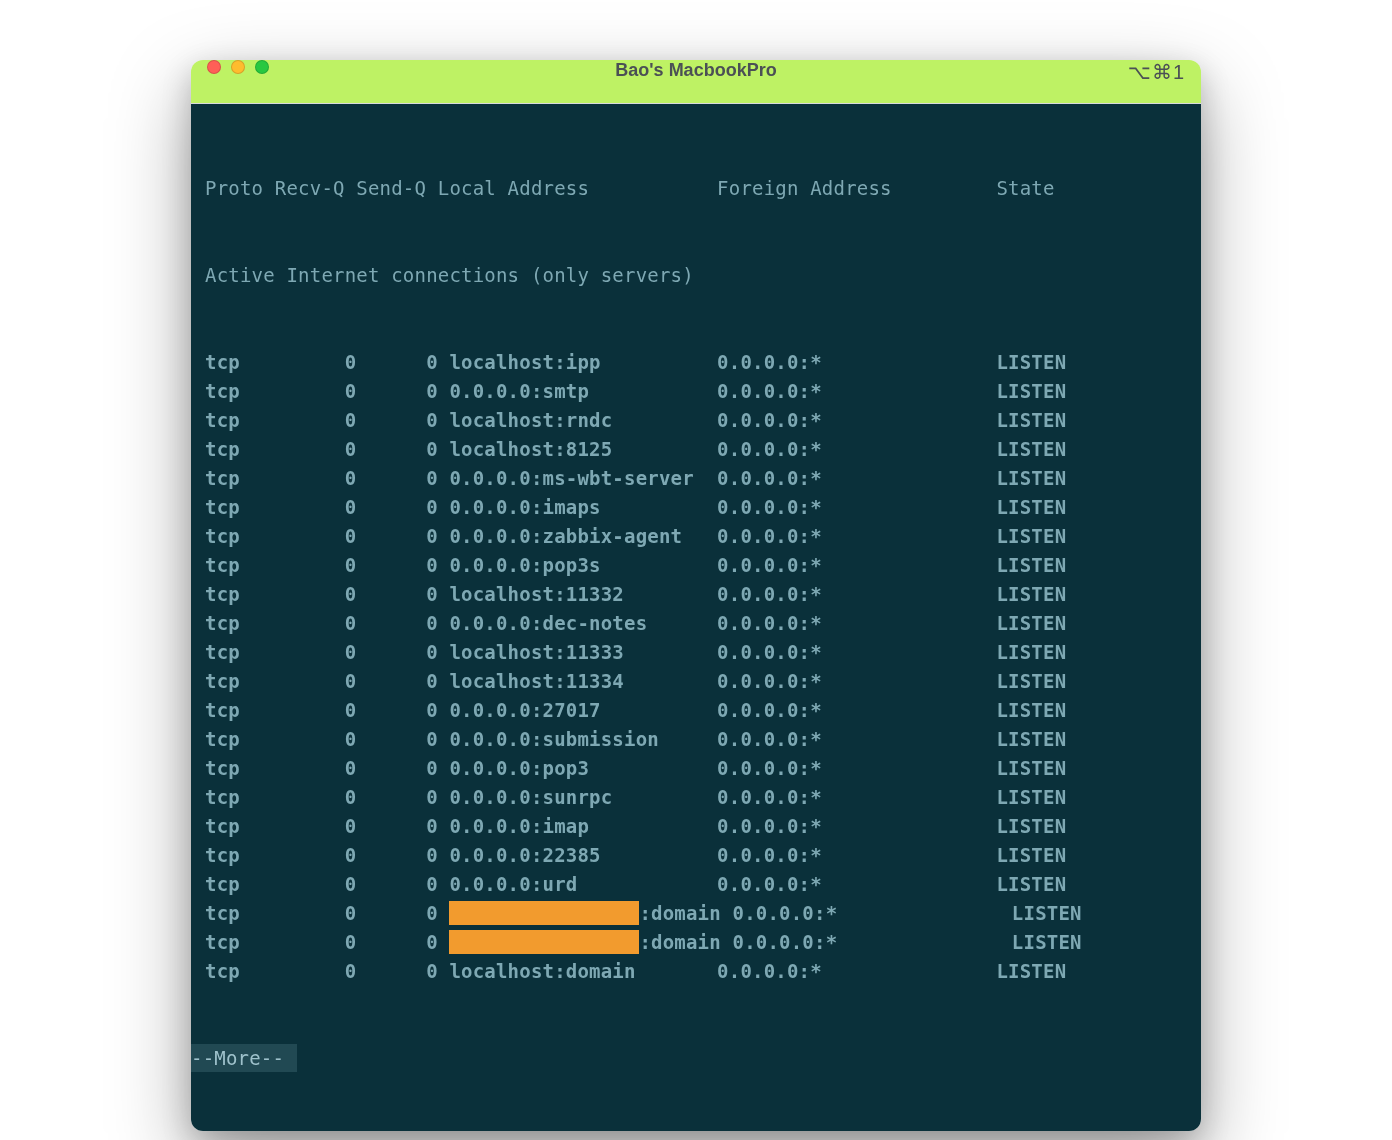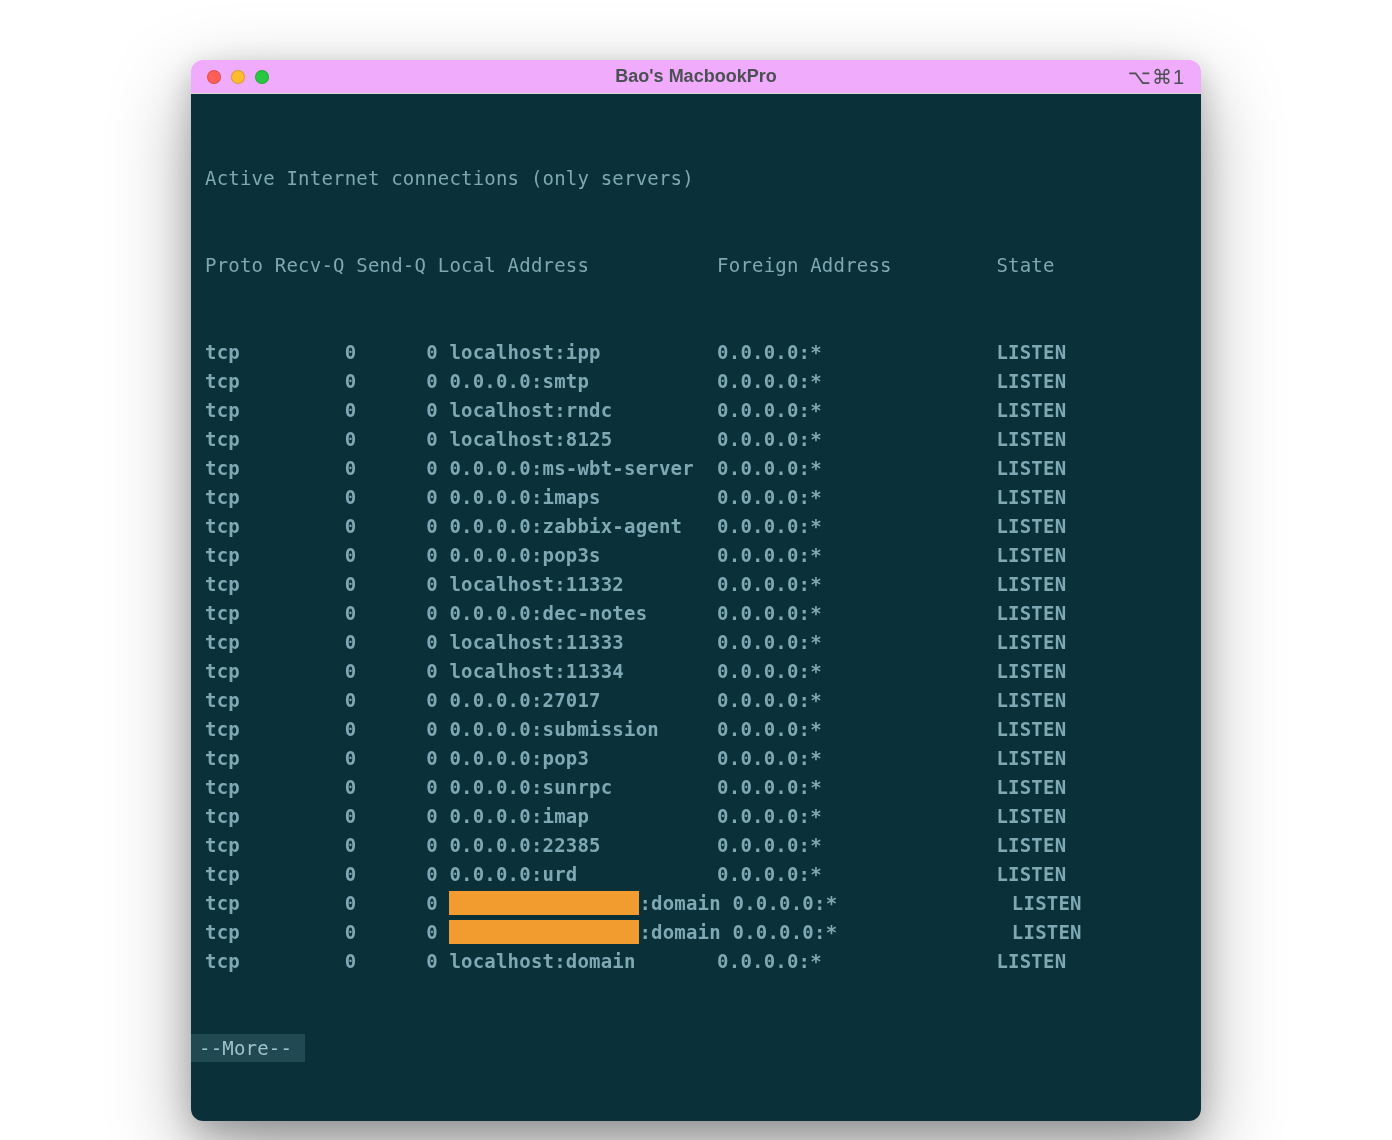--- a/index.html
+++ b/index.html
@@ -12,24 +12,24 @@
       padding: 60px 0;
     }
     .window {
       width: 1010px;
       border-radius: 12px;
       overflow: hidden;
       box-shadow: 0 30px 80px rgba(0,0,0,0.35), 0 10px 30px rgba(0,0,0,0.2);
       background: #f1f3f4;
     }
     .titlebar {
-      height: 34px;
-      background: #f0abfc;
+      height: 44px;
+      background: #bef264;
       display: flex;
-      align-items: center;
+      align-items: flex-start;
       padding: 0 16px;
       position: relative;
       border-bottom: 1px solid #d8dadd;
     }
     .traffic-lights { display: flex; gap: 10px; }
     .tl {
       width: 14px; height: 14px; border-radius: 50%;
       border: 0.5px solid rgba(0,0,0,0.15);
     }
     .tl.red { background: #ff5f57; }
@@ -77,35 +77,35 @@
       color: #9fc2cc;
       padding: 0 2px;
       line-height: 28px;
       margin: 0 -14px;
       padding-left: 14px;
       display: inline-block;
       width: 120px;
     }
     .more-row {
       margin: 0 -14px;
-      padding-left: 8px;
+      padding-left: 0;
     }
   </style>
 </head>
 <body>
 
 <div class="window">
   <div class="titlebar">
     <div class="traffic-lights">
       <div class="tl red"></div>
       <div class="tl yellow"></div>
       <div class="tl green"></div>
     </div>
     <div class="title">Bao's MacbookPro</div>
     <div class="shortcut">⌥⌘1</div>
   </div>
   <div class="terminal">
+    <div class="header-line" id="headers-line">Proto Recv-Q Send-Q Local Address           Foreign Address         State</div>
     <div class="header-line">Active Internet connections (only servers)</div>
-    <div class="header-line" id="headers-line">Proto Recv-Q Send-Q Local Address           Foreign Address         State</div>
     <div id="rows-container"><div class="row">tcp         0      0 localhost:ipp          0.0.0.0:*               LISTEN</div><div class="row">tcp         0      0 0.0.0.0:smtp           0.0.0.0:*               LISTEN</div><div class="row">tcp         0      0 localhost:rndc         0.0.0.0:*               LISTEN</div><div class="row">tcp         0      0 localhost:8125         0.0.0.0:*               LISTEN</div><div class="row">tcp         0      0 0.0.0.0:ms-wbt-server  0.0.0.0:*               LISTEN</div><div class="row">tcp         0      0 0.0.0.0:imaps          0.0.0.0:*               LISTEN</div><div class="row">tcp         0      0 0.0.0.0:zabbix-agent   0.0.0.0:*               LISTEN</div><div class="row">tcp         0      0 0.0.0.0:pop3s          0.0.0.0:*               LISTEN</div><div class="row">tcp         0      0 localhost:11332        0.0.0.0:*               LISTEN</div><div class="row">tcp         0      0 0.0.0.0:dec-notes      0.0.0.0:*               LISTEN</div><div class="row">tcp         0      0 localhost:11333        0.0.0.0:*               LISTEN</div><div class="row">tcp         0      0 localhost:11334        0.0.0.0:*               LISTEN</div><div class="row">tcp         0      0 0.0.0.0:27017          0.0.0.0:*               LISTEN</div><div class="row">tcp         0      0 0.0.0.0:submission     0.0.0.0:*               LISTEN</div><div class="row">tcp         0      0 0.0.0.0:pop3           0.0.0.0:*               LISTEN</div><div class="row">tcp         0      0 0.0.0.0:sunrpc         0.0.0.0:*               LISTEN</div><div class="row">tcp         0      0 0.0.0.0:imap           0.0.0.0:*               LISTEN</div><div class="row">tcp         0      0 0.0.0.0:22385          0.0.0.0:*               LISTEN</div><div class="row">tcp         0      0 0.0.0.0:urd            0.0.0.0:*               LISTEN</div><div class="row"><span>tcp         0      0 </span><span class="redact"></span><span>:domain 0.0.0.0:*               LISTEN</span></div><div class="row"><span>tcp         0      0 </span><span class="redact"></span><span>:domain 0.0.0.0:*               LISTEN</span></div><div class="row">tcp         0      0 localhost:domain       0.0.0.0:*               LISTEN</div></div>
     <div class="more-row"><span class="more-bar">--More--</span></div>
   </div>
 </div>
 
 </body></html>

